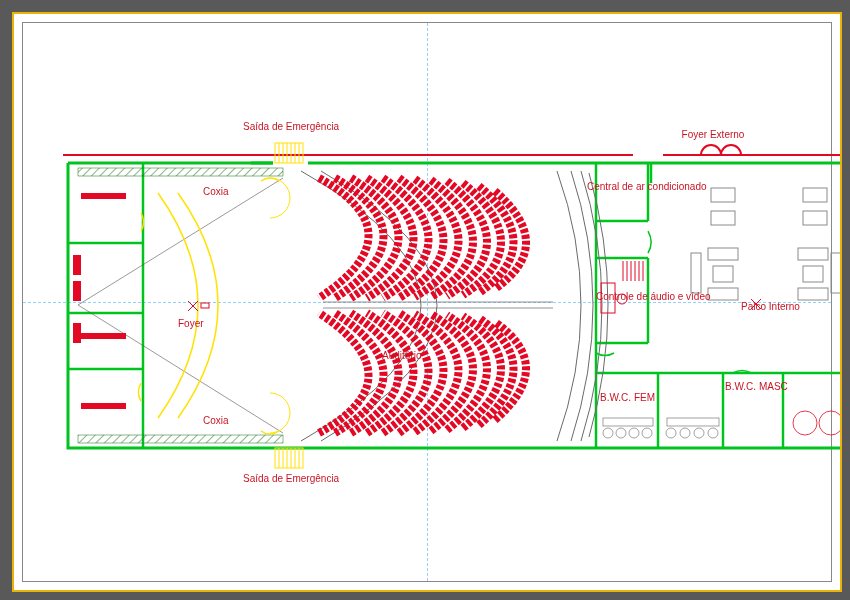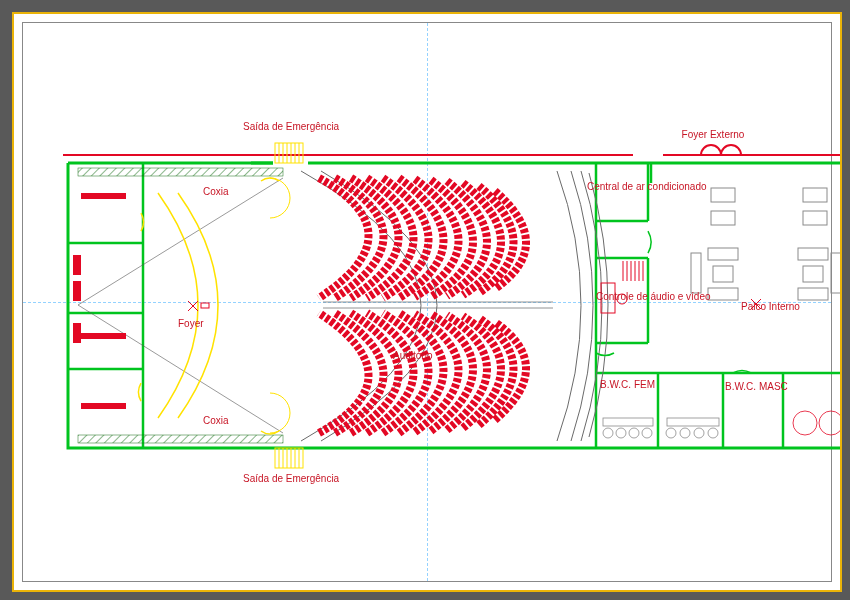--- a/index.html
+++ b/index.html
@@ -230,27 +230,27 @@
       </svg>
 
       <div class="lbl" style="left:220px;top:98px;width:70px">Saída de
 Emergência</div>
       <div class="lbl" style="left:220px;top:450px;width:70px">Saída de
 Emergência</div>
       <div class="lbl" style="left:640px;top:106px;width:100px">Foyer Externo</div>
       <div class="lbl" style="left:180px;top:163px">Coxia</div>
       <div class="lbl" style="left:180px;top:392px">Coxia</div>
       <div class="lbl" style="left:155px;top:295px">Foyer</div>
-      <div class="lbl" style="left:370px;top:327px">Auditório</div>
+      <div class="lbl" style="left:359px;top:327px">Auditório</div>
       <div class="lbl" style="left:564px;top:158px;width:70px">Central de ar
 condicionado</div>
       <div class="lbl" style="left:573px;top:268px;width:68px">Controle
 de áudio
 e vídeo</div>
       <div class="lbl" style="left:718px;top:278px">Palco Interno</div>
-      <div class="lbl" style="left:577px;top:356px;width:46px">B.W.C.
+      <div class="lbl" style="left:577px;top:369px;width:46px">B.W.C.
 FEM</div>
       <div class="lbl" style="left:702px;top:358px;width:50px">B.W.C.
 MASC</div>
 
     </div>
   </div>
 </div>
 
 </body></html>

